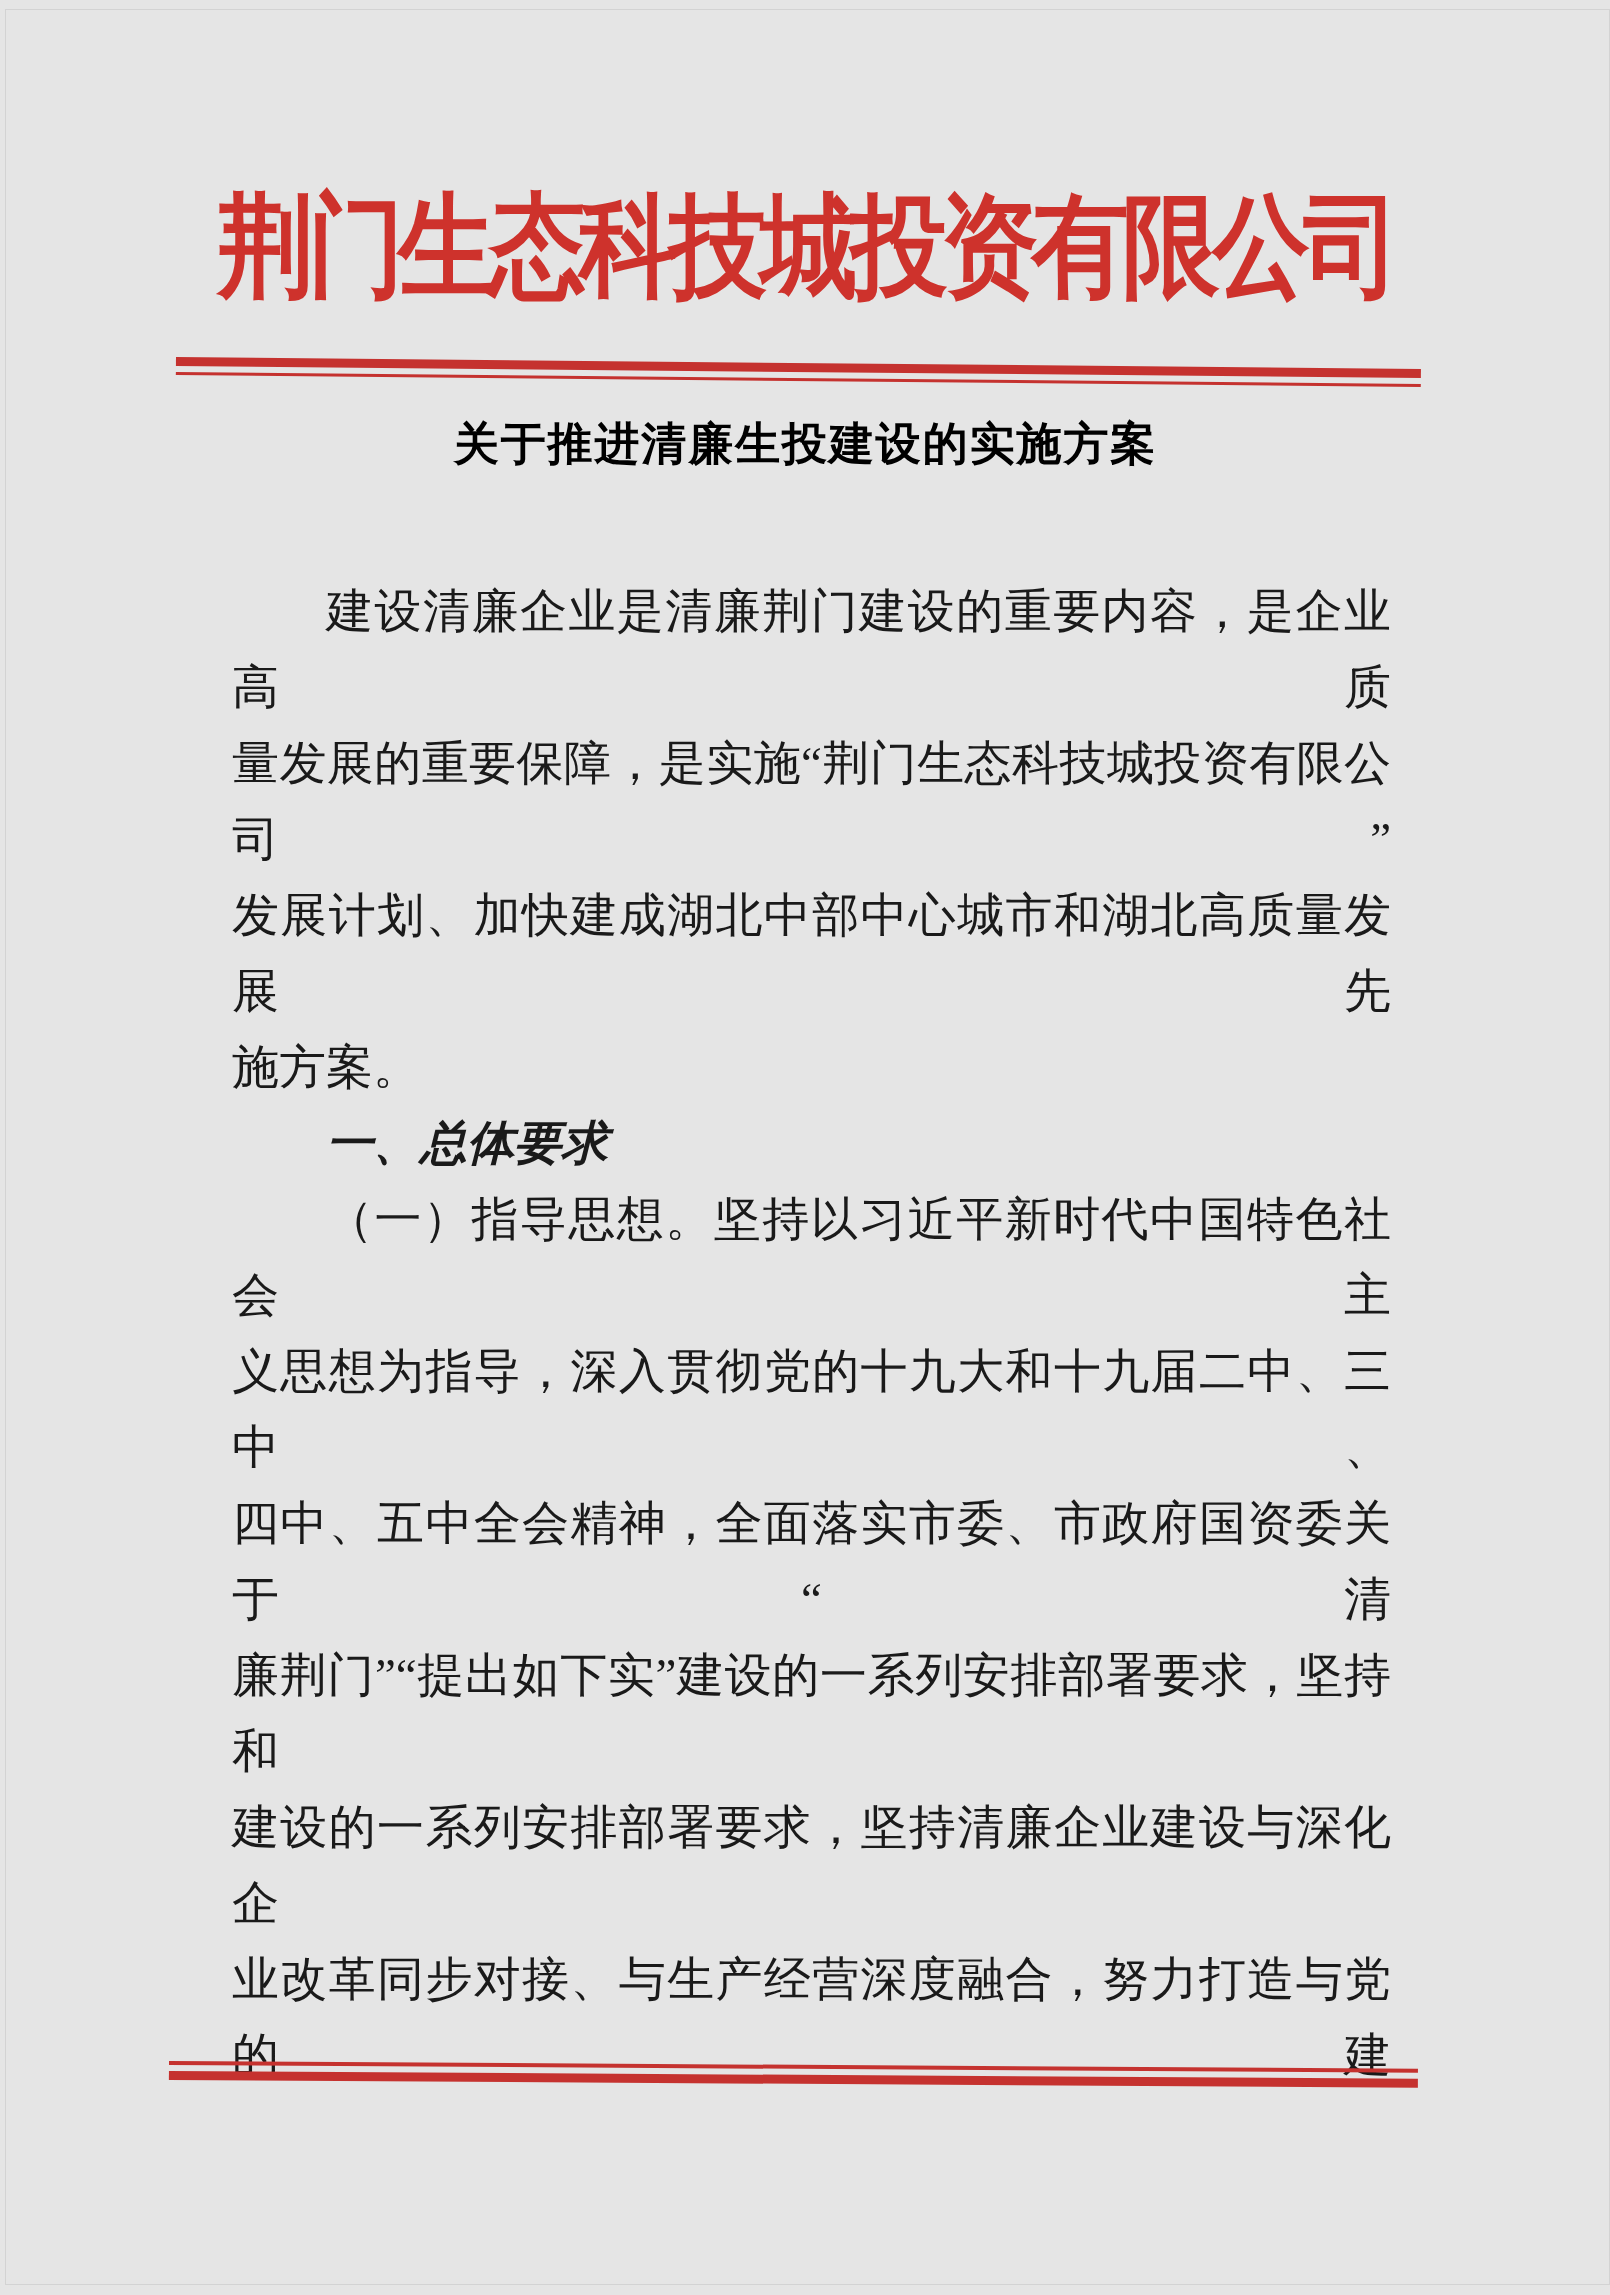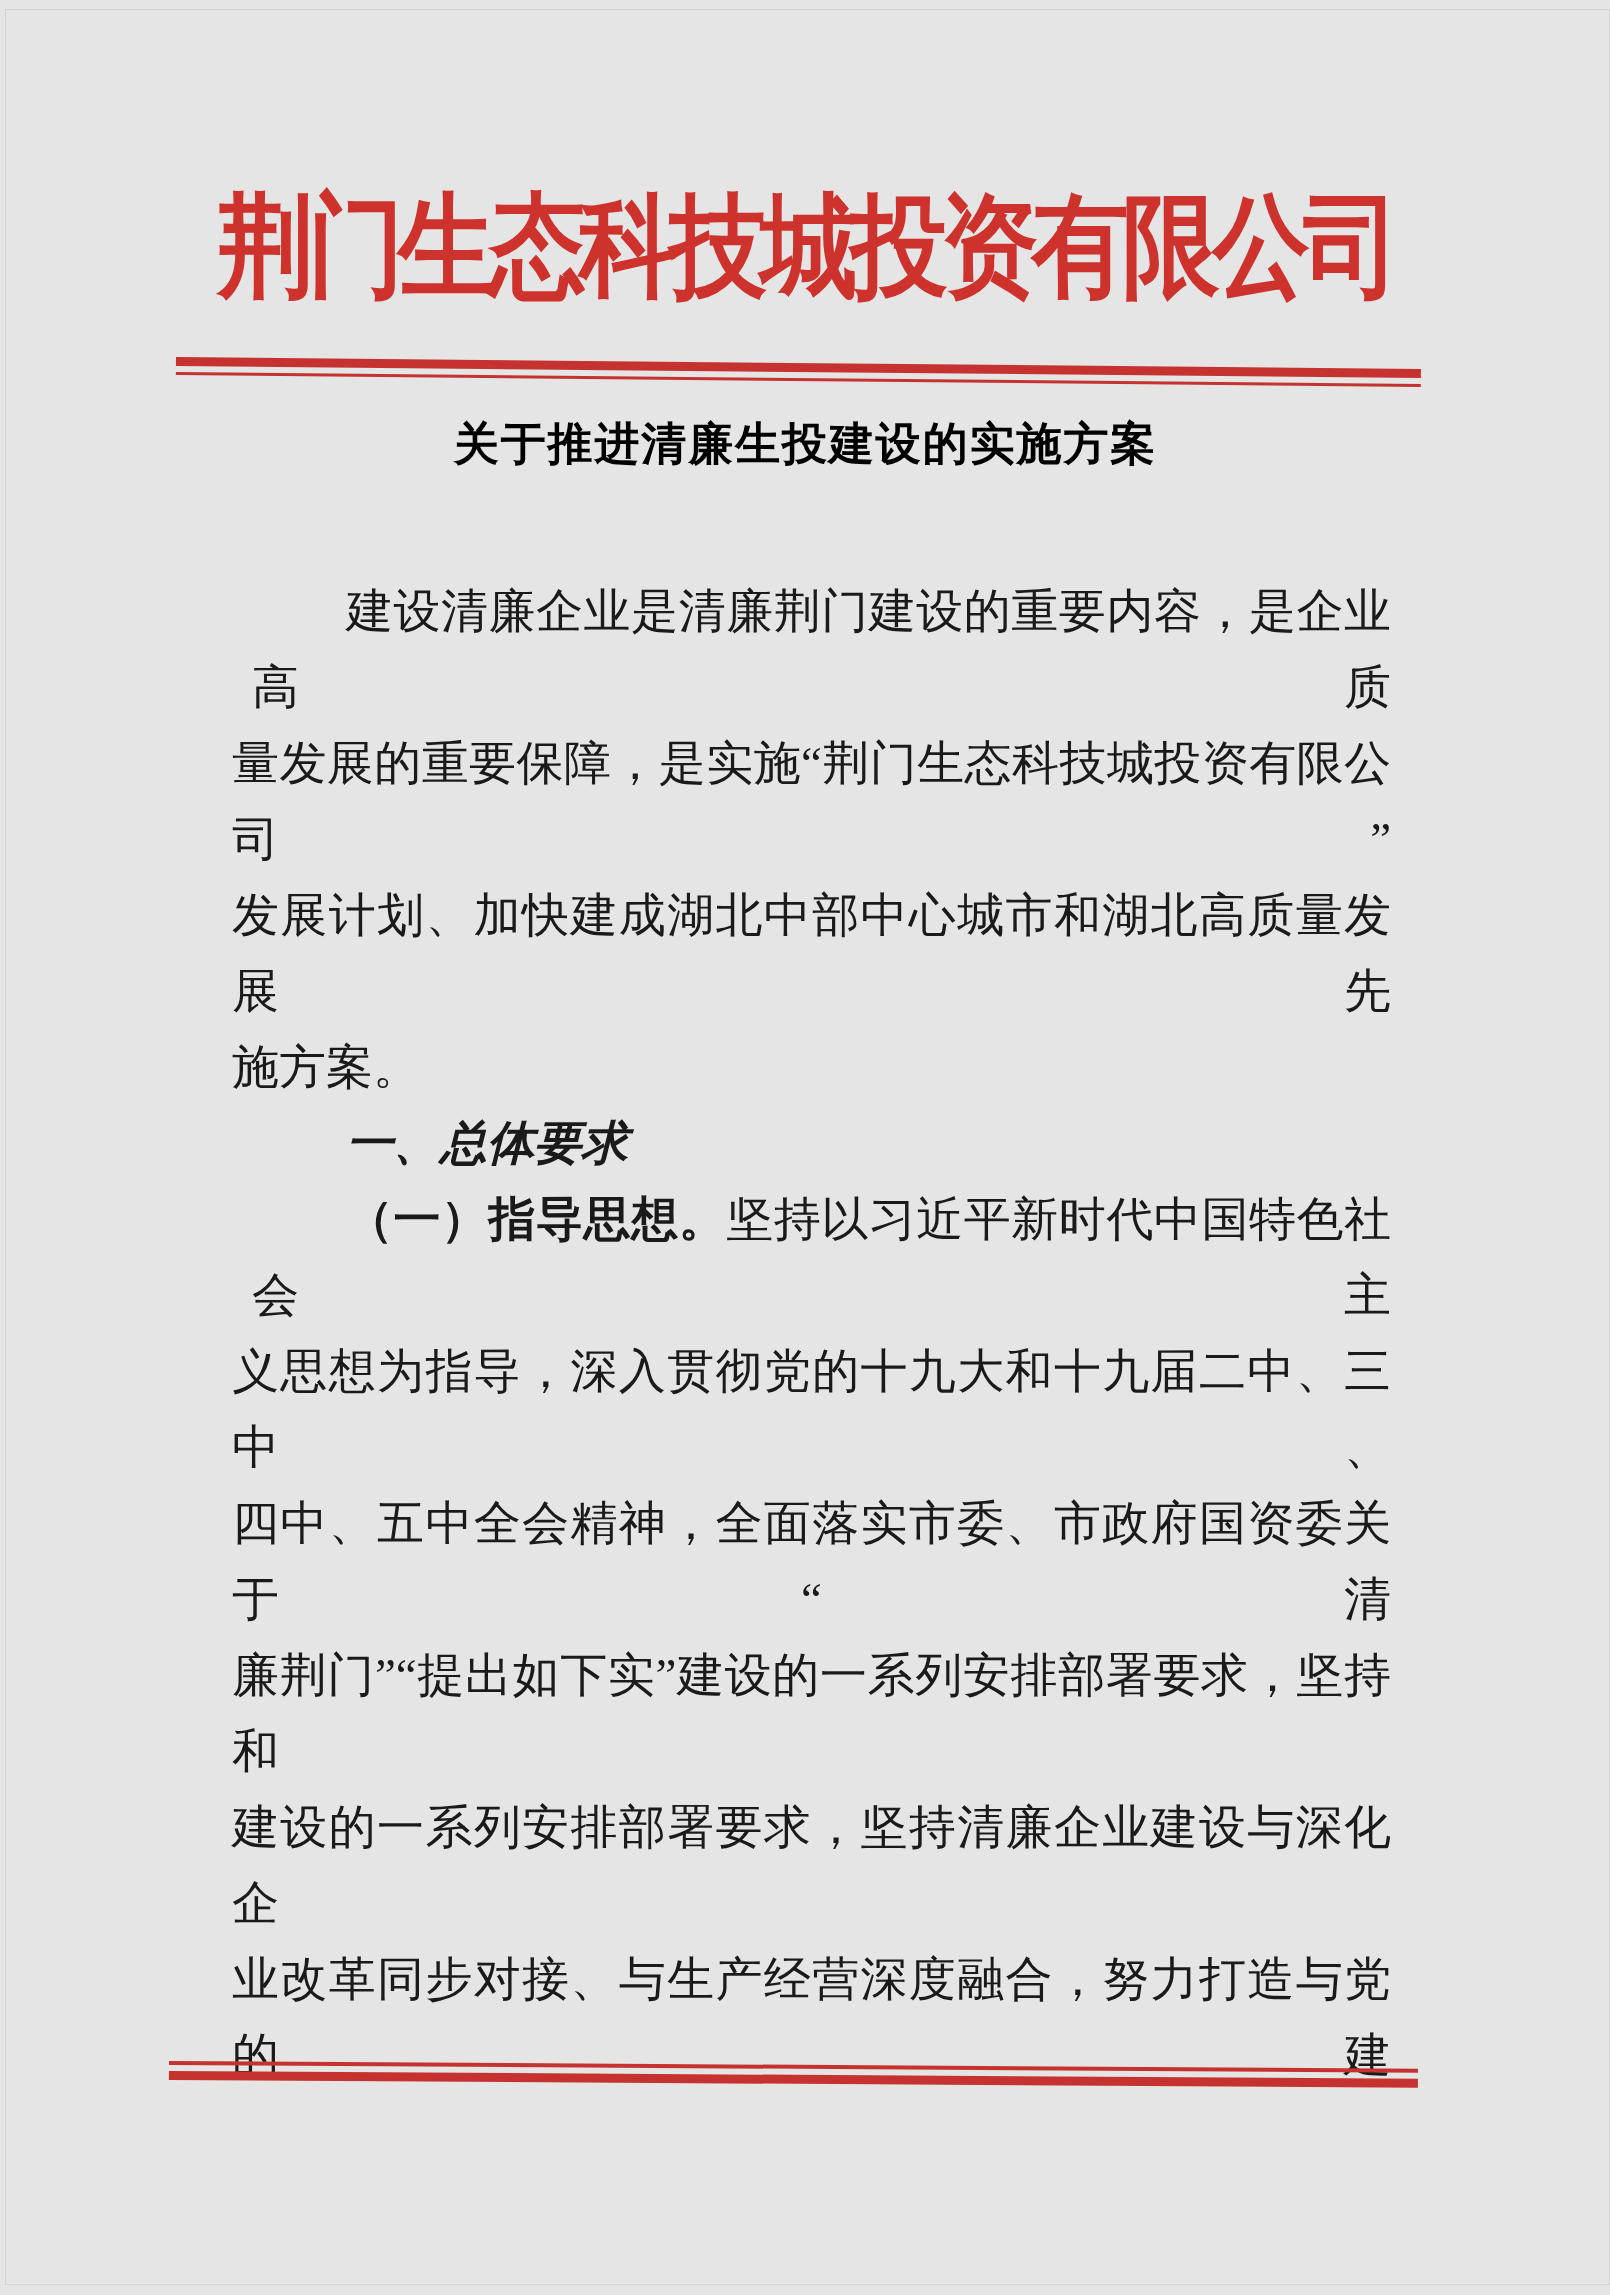--- a/index.html
+++ b/index.html
@@ -67,32 +67,32 @@
   .bodytext {
     position: absolute;
     top: 573px;
     left: 232px;
     width: 1159px;
     font-size: 47px;
     line-height: 76px;
     color: var(--text-black, #1a1a1a);
   }
   .line { min-height: 76px; }
-  .line.indent { text-indent: 2em; margin-left: 20px; }
+  .line.indent { text-indent: 2em; }
   .line.fill {
     text-align: justify;
     text-align-last: justify;
   }
   .line.heading {
     font-family: "Liberation Sans", "DejaVu Sans", sans-serif;
     font-weight: bold;
     text-align-last: auto;
     font-style: italic;
   }
-  .line b { font-weight: bold; }
+  .line b { font-weight: normal; }
   
   .rule-bottom {
     position: absolute;
     top: 2061px;
     left: 169px;
     width: 1249px;
     transform: rotate(0.35deg);
     transform-origin: left top;
   }
   .rule-bottom .bar-thin  { height: 3.9px;  background: var(--rule-red, #c63330); }

